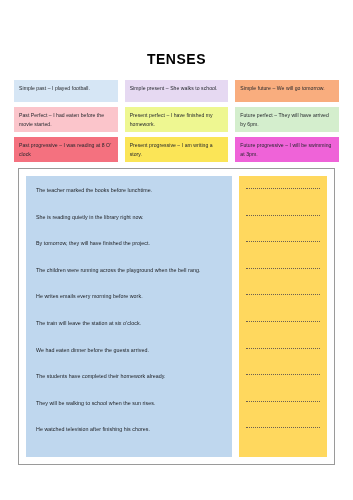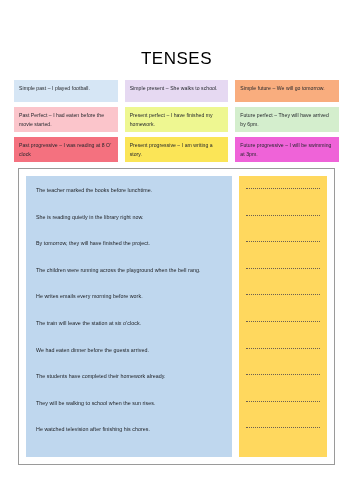--- a/index.html
+++ b/index.html
@@ -12,22 +12,22 @@
     height: 500px;
     overflow: hidden;
     font-family: "Liberation Sans", sans-serif;
     color: #1a1a1a;
     position: relative;
   }
 
   
   .page-title {
     text-align: center;
-    font-size: 17px;
-    font-weight: normal;
+    font-size: 14px;
+    font-weight: bold;
     letter-spacing: 0.5px;
     margin: 0;
     padding: 48px 0 0 0;
     line-height: 22px;
     color: #000000;
   }
 
   
   .legend-grid {
     margin: 10px 14px 0 14px;

